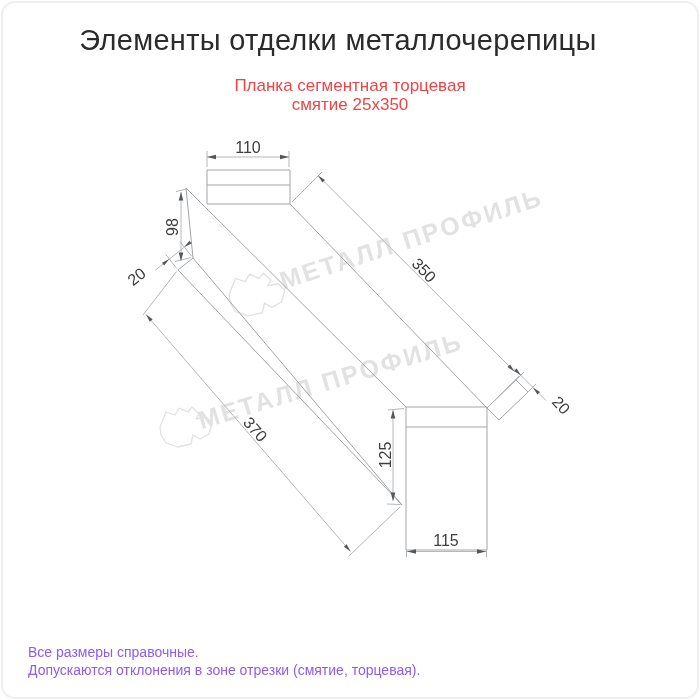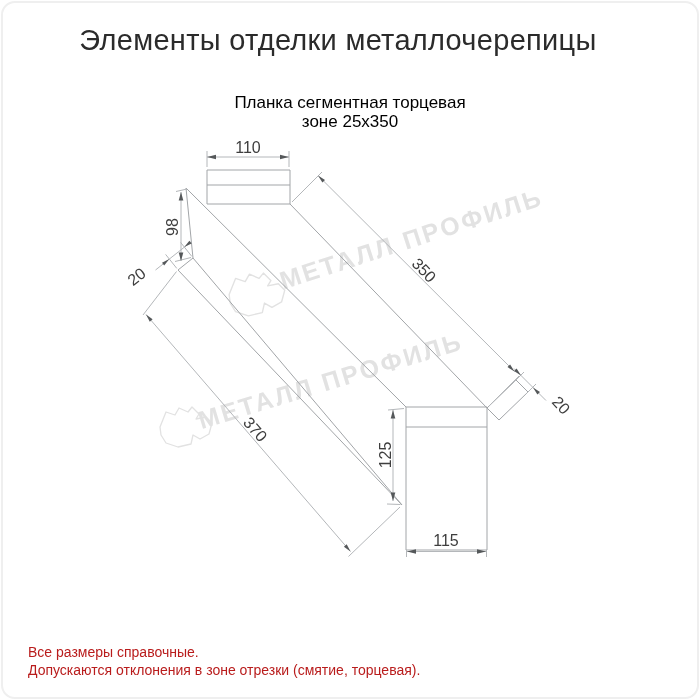--- a/index.html
+++ b/index.html
@@ -8,25 +8,25 @@
     font-family:"Liberation Sans", sans-serif;
   }
   .card-border{
     position:absolute;inset:1px;border:2px solid #efefef;border-radius:14px;pointer-events:none;
   }
   .title{
     position:absolute;top:24px;left:0;width:676px;text-align:center;
     font-size:29px;letter-spacing:.3px;color:#2b2b2b;font-weight:400;
   }
   .subtitle{
-    position:absolute;top:93px;left:0;width:700px;text-align:center;
-    font-size:17px;line-height:19px;color:#000000;font-weight:400;
+    position:absolute;top:76px;left:0;width:700px;text-align:center;
+    font-size:17px;line-height:19px;color:#ef4444;font-weight:400;
   }
   .notes{
-    position:absolute;left:28px;top:644px;font-size:14px;line-height:17.5px;color:#b91c1c;
+    position:absolute;left:28px;top:644px;font-size:14px;line-height:17.5px;color:#8b5cf6;
   }
   svg.drawing{position:absolute;left:0;top:0;}
   .bodyline{stroke:#a2a5a8;stroke-width:1;fill:none;stroke-linejoin:round;}
   .dimline{stroke:#b4b7ba;stroke-width:1;fill:none;}
   .arrow{fill:#55585a;stroke:none;}
   .dimtext{fill:#3e3e3e;font-size:16px;font-family:"Liberation Sans",sans-serif;}
   .wm{fill:#e2e2e2;font-size:25px;font-weight:600;letter-spacing:2.5px;
       font-family:"Liberation Sans",sans-serif;}
   .wmlogo{stroke:#e2e2e2;stroke-width:1.3;fill:none;stroke-linejoin:round;}
 </style>
@@ -34,21 +34,21 @@
 <body>
 
 <div class="page">
 
   <div class="card-border"></div>
 
   <div class="title">Элементы отделки металлочерепицы</div>
 
   <div class="subtitle">
     <div>Планка сегментная торцевая</div>
-    <div>зоне 25х350</div>
+    <div>смятие 25х350</div>
   </div>
 
   <svg class="drawing" width="700" height="700" viewBox="0 0 700 700">
 
     <defs>
       <path id="mp-logo" d="M2 21 L8 6 L17 9 L21 2 L30 6 L34 1 L41 8 L38 13 L48 11 L54 17 L51 28 L42 33 L35 29 L33 38 L20 41 L8 37 L3 29 Z"></path>
     </defs>
 
     <g>
       <use href="#mp-logo" class="wmlogo" transform="translate(227,272) scale(1.07)"></use>

